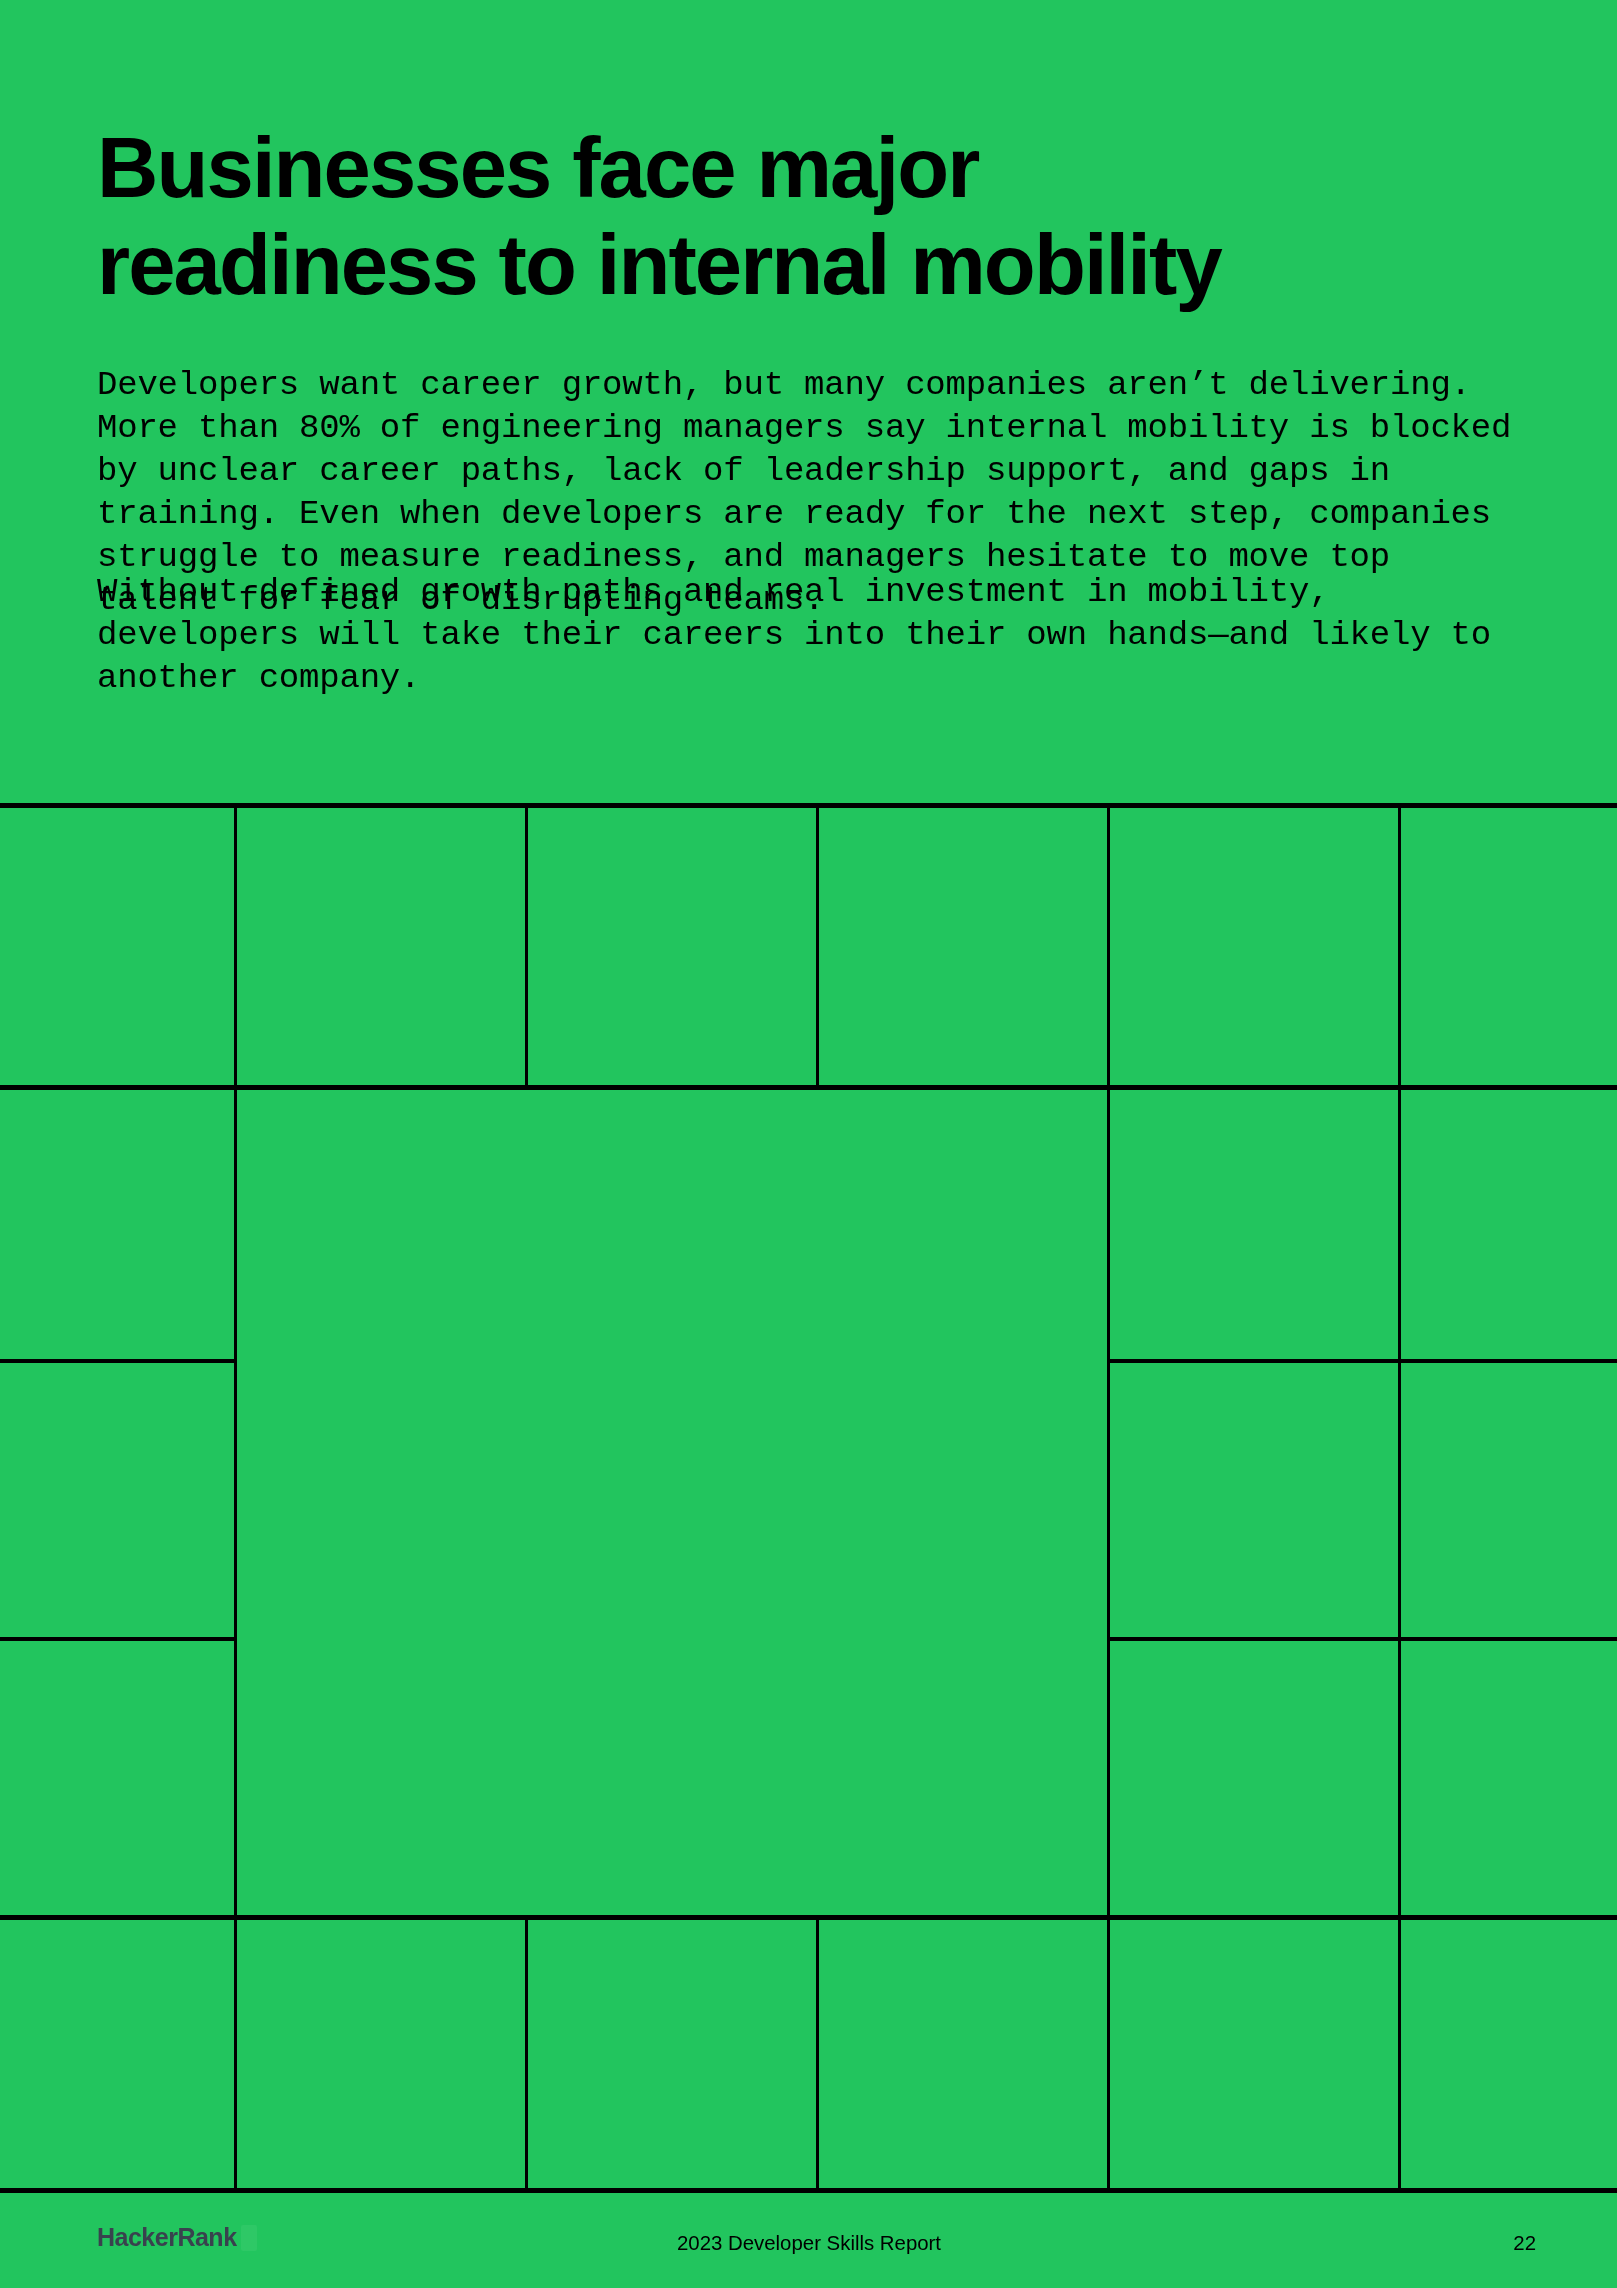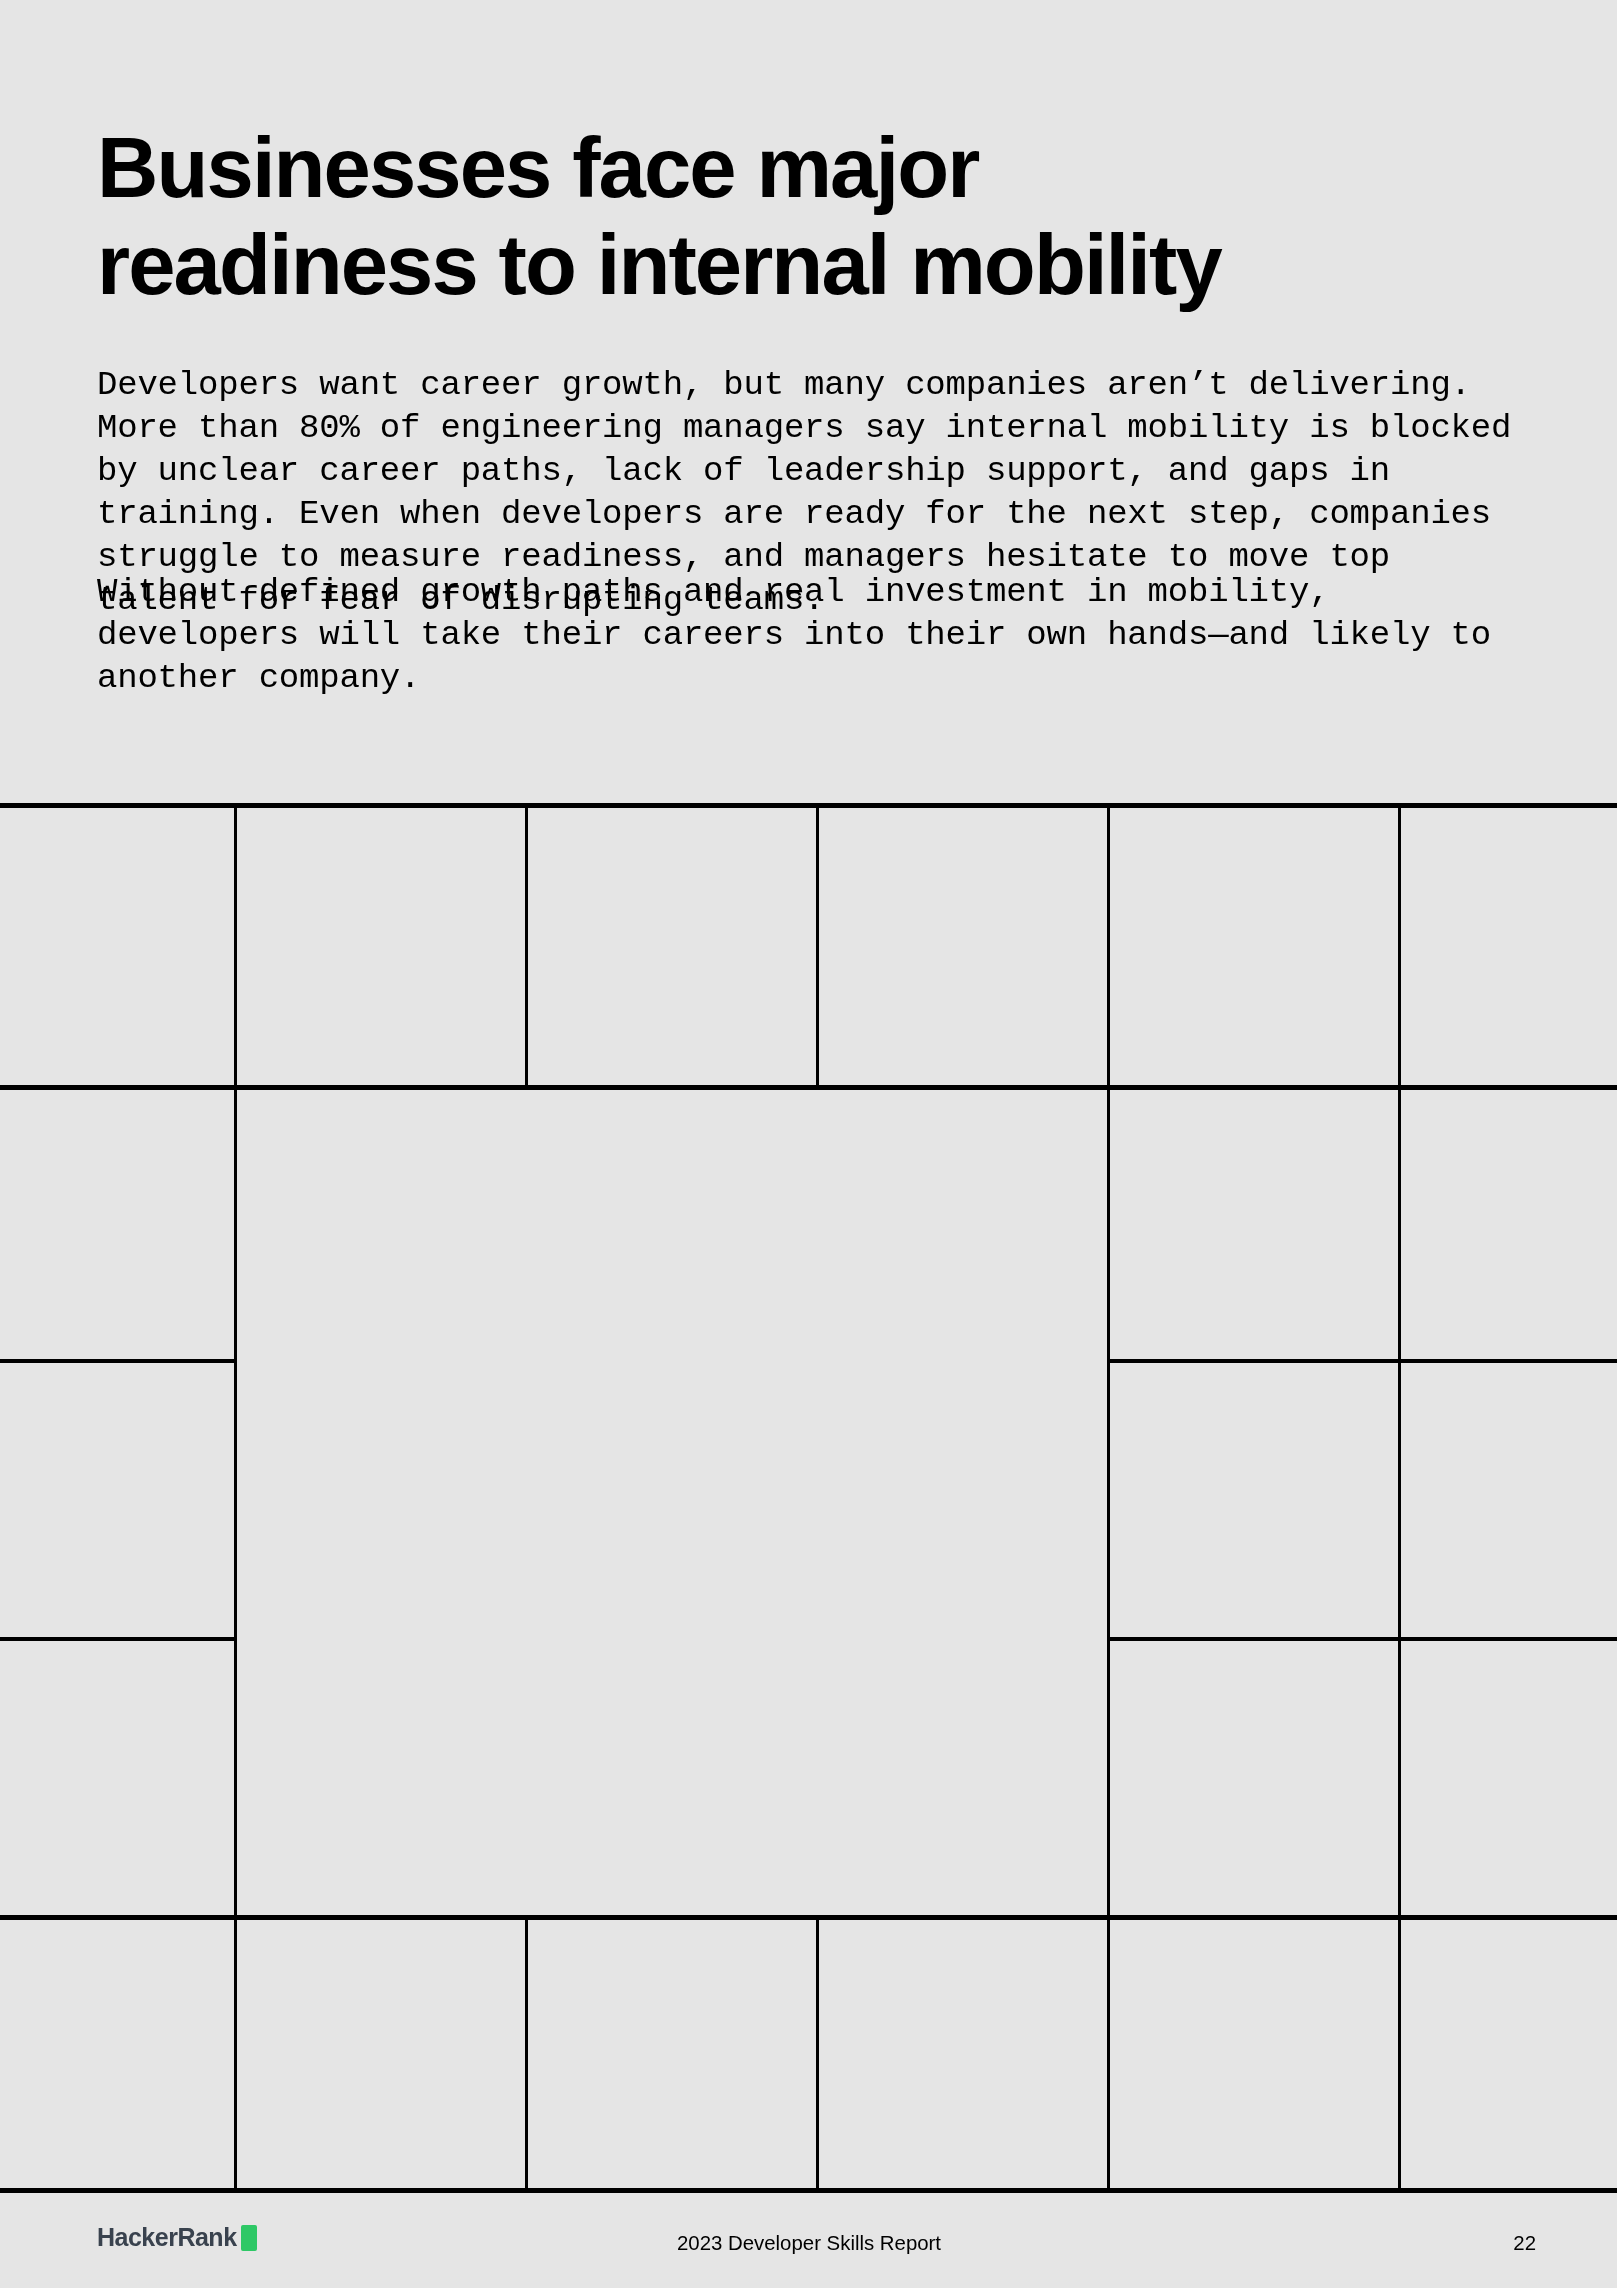--- a/index.html
+++ b/index.html
@@ -4,21 +4,21 @@
 <style>
   html, body {
     margin: 0;
     padding: 0;
     background: #ffffff;
   }
   .page {
     position: relative;
     width: 1618px;
     height: 2288px;
-    background: #e5e5e5;
+    background: #22c55e;
     font-family: "Liberation Sans", sans-serif;
     color: #000000;
     overflow: hidden;
   }
 
   
   .title {
     position: absolute;
     left: 97px;
     top: 62px;

